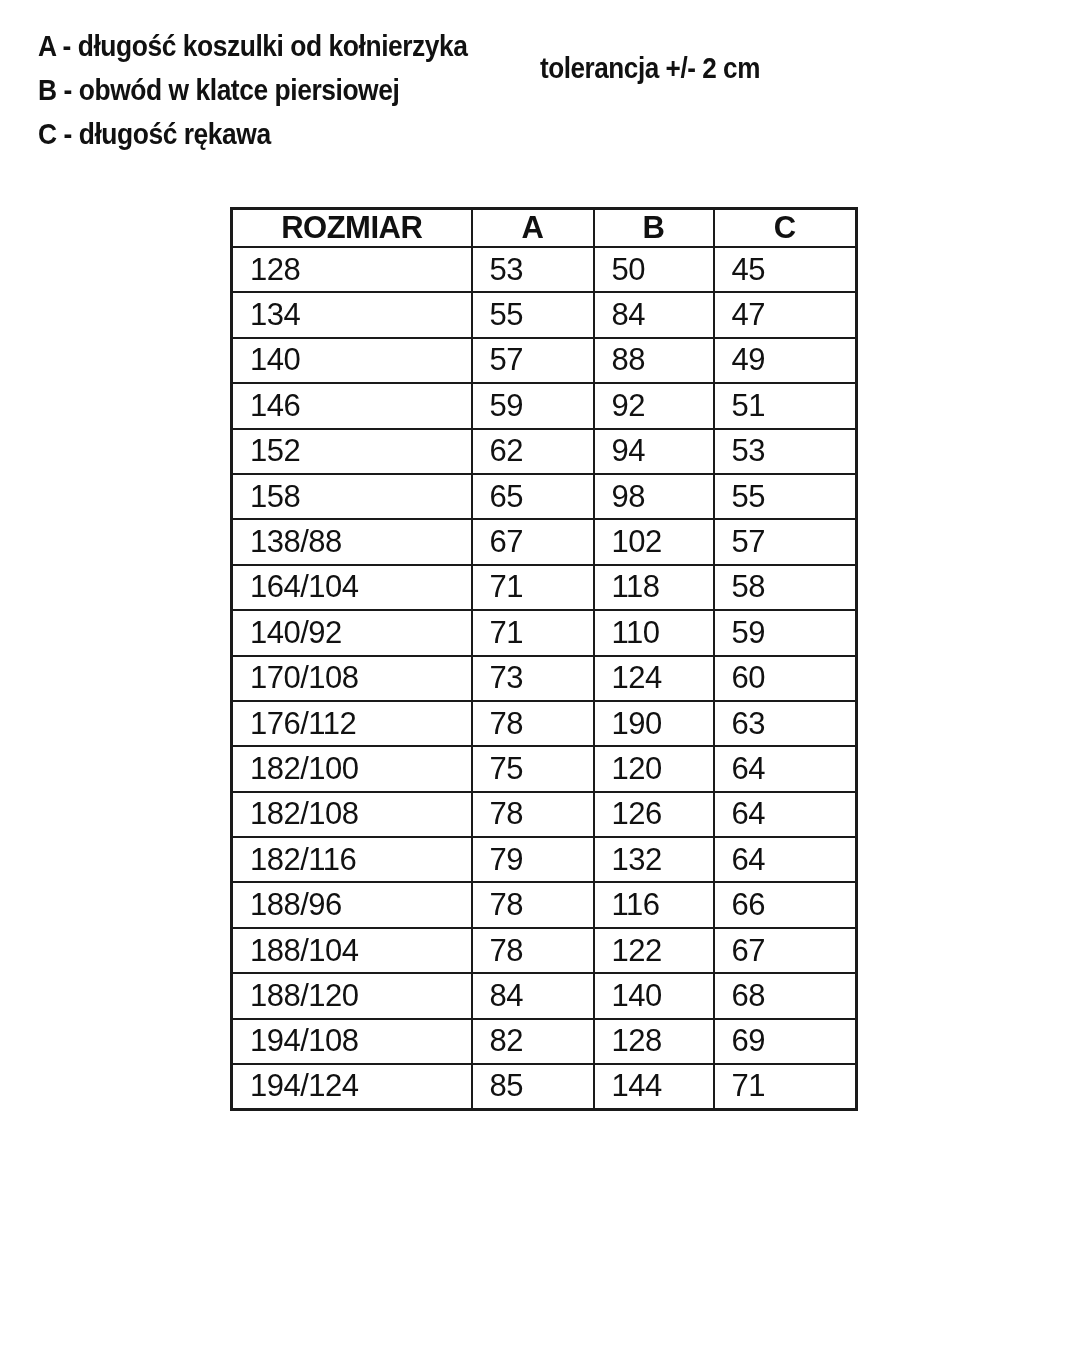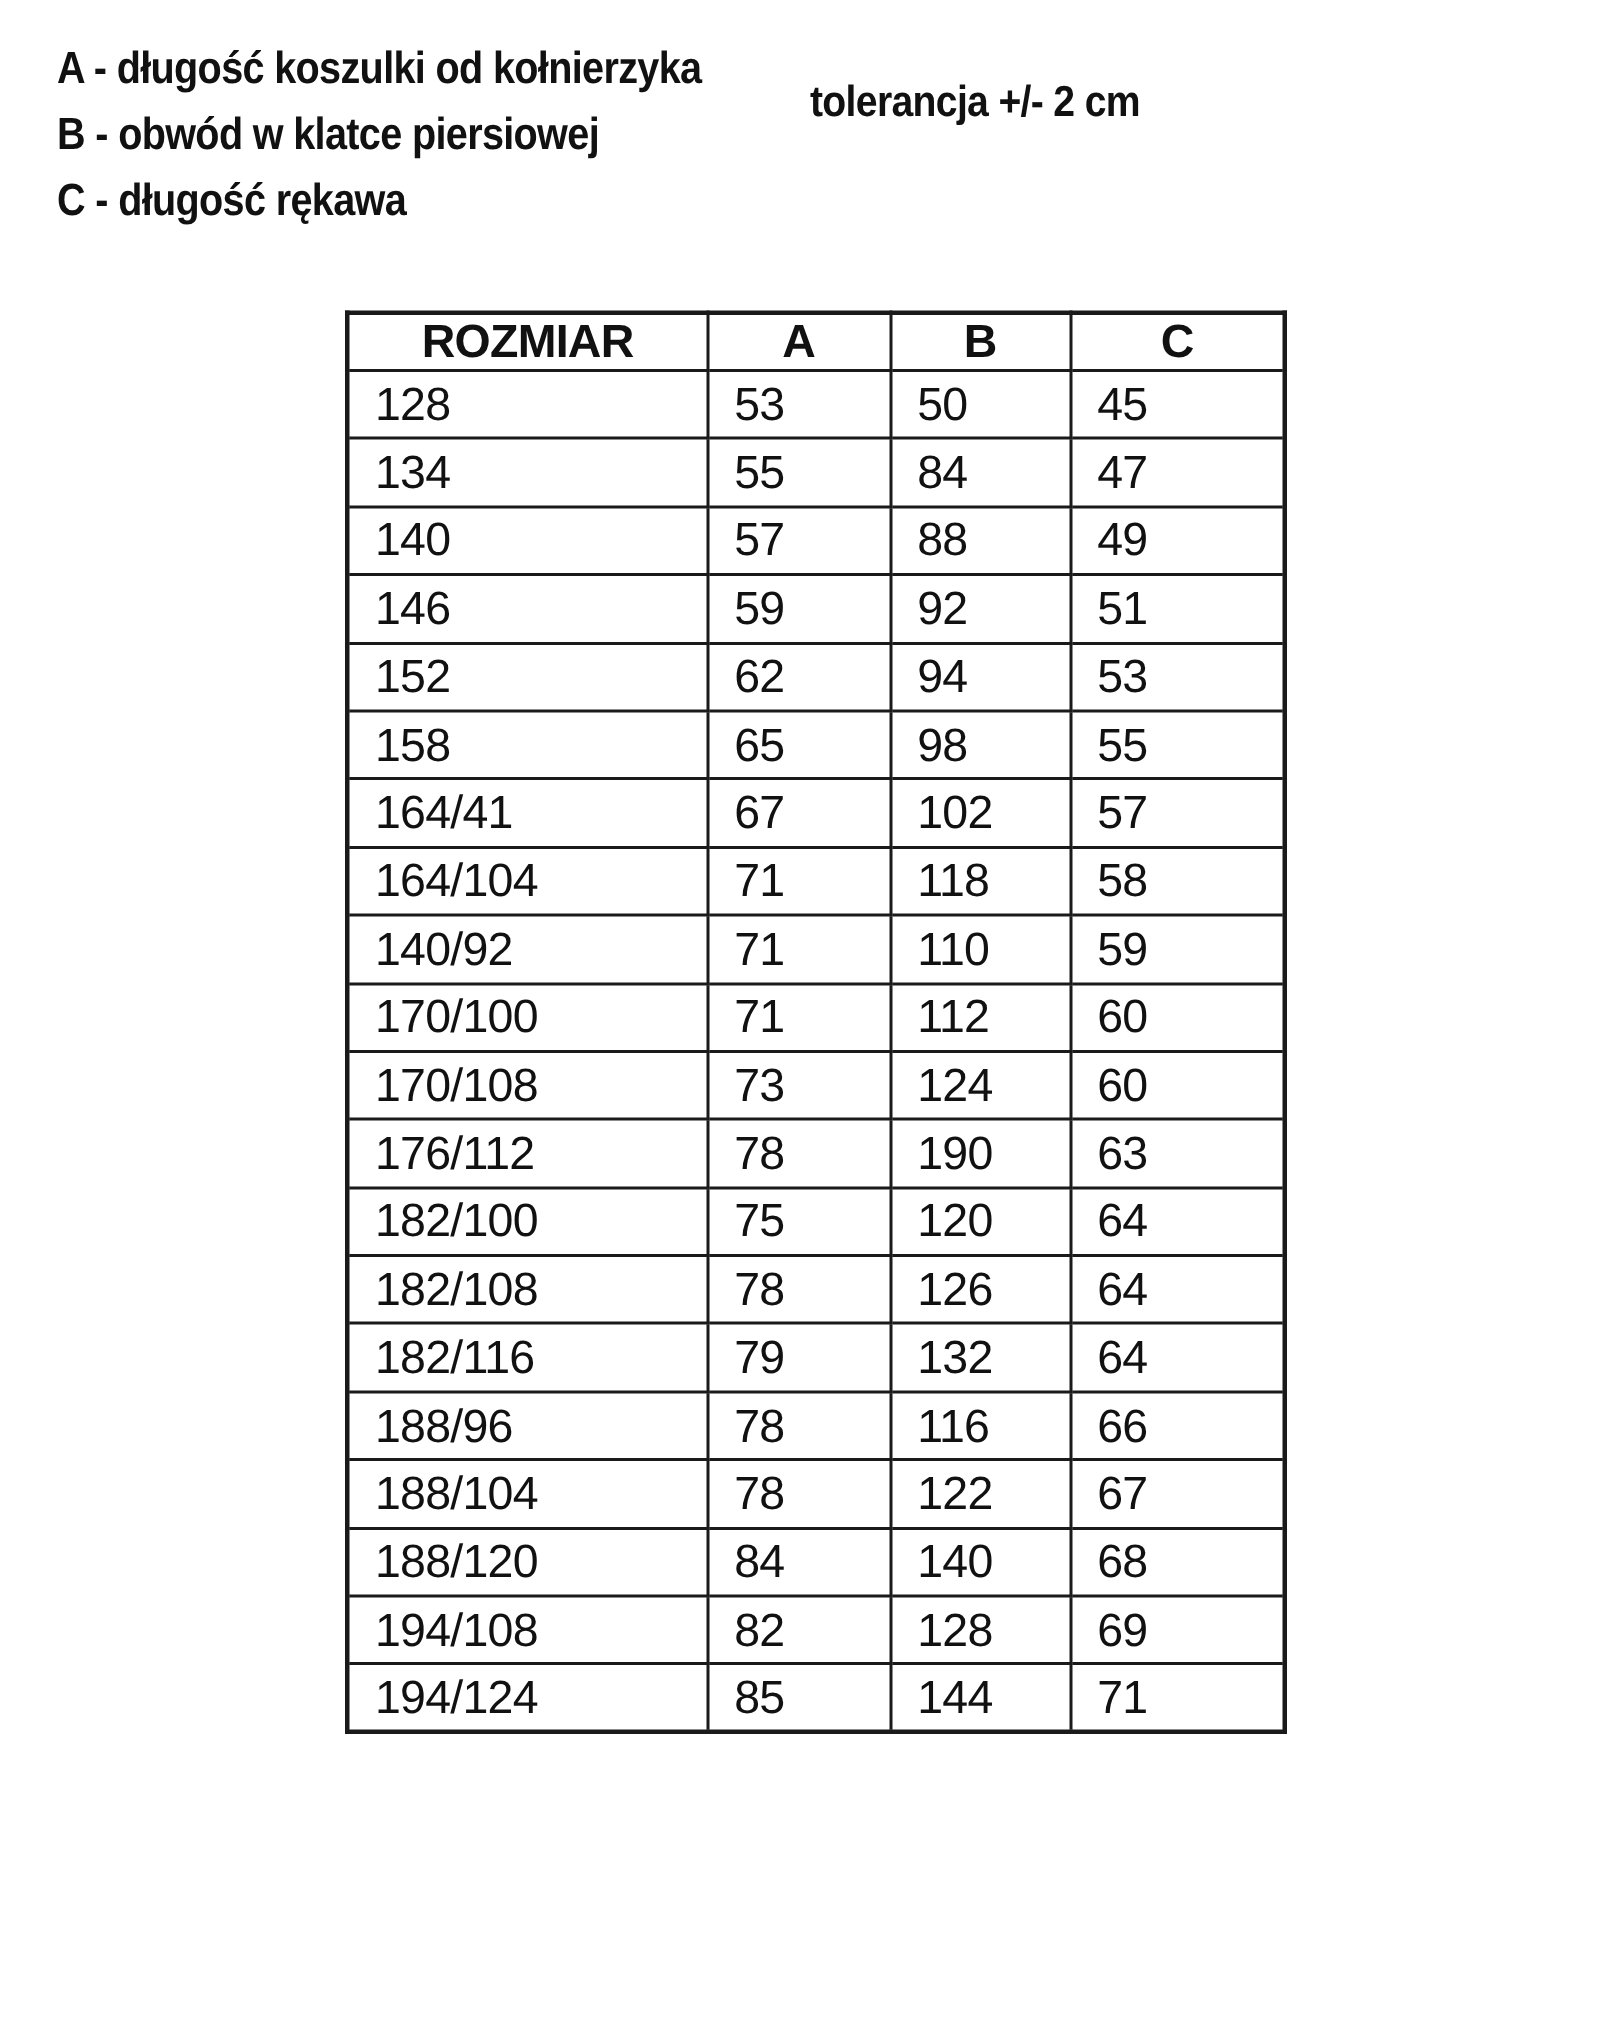--- a/index.html
+++ b/index.html
@@ -130,44 +130,38 @@
       <td>94</td>
       <td>53</td>
     </tr>
     <tr>
       <td>158</td>
       <td>65</td>
       <td>98</td>
       <td>55</td>
     </tr>
     <tr>
-      <td>164/41</td>
+      <td>138/88</td>
       <td>67</td>
       <td>102</td>
       <td>57</td>
     </tr>
     <tr>
       <td>164/104</td>
       <td>71</td>
       <td>118</td>
       <td>58</td>
     </tr>
     <tr>
       <td>140/92</td>
       <td>71</td>
       <td>110</td>
       <td>59</td>
     </tr>
     <tr>
-      <td>170/100</td>
-      <td>71</td>
-      <td>112</td>
-      <td>60</td>
-    </tr>
-    <tr>
       <td>170/108</td>
       <td>73</td>
       <td>124</td>
       <td>60</td>
     </tr>
     <tr>
       <td>176/112</td>
       <td>78</td>
       <td>190</td>
       <td>63</td>

